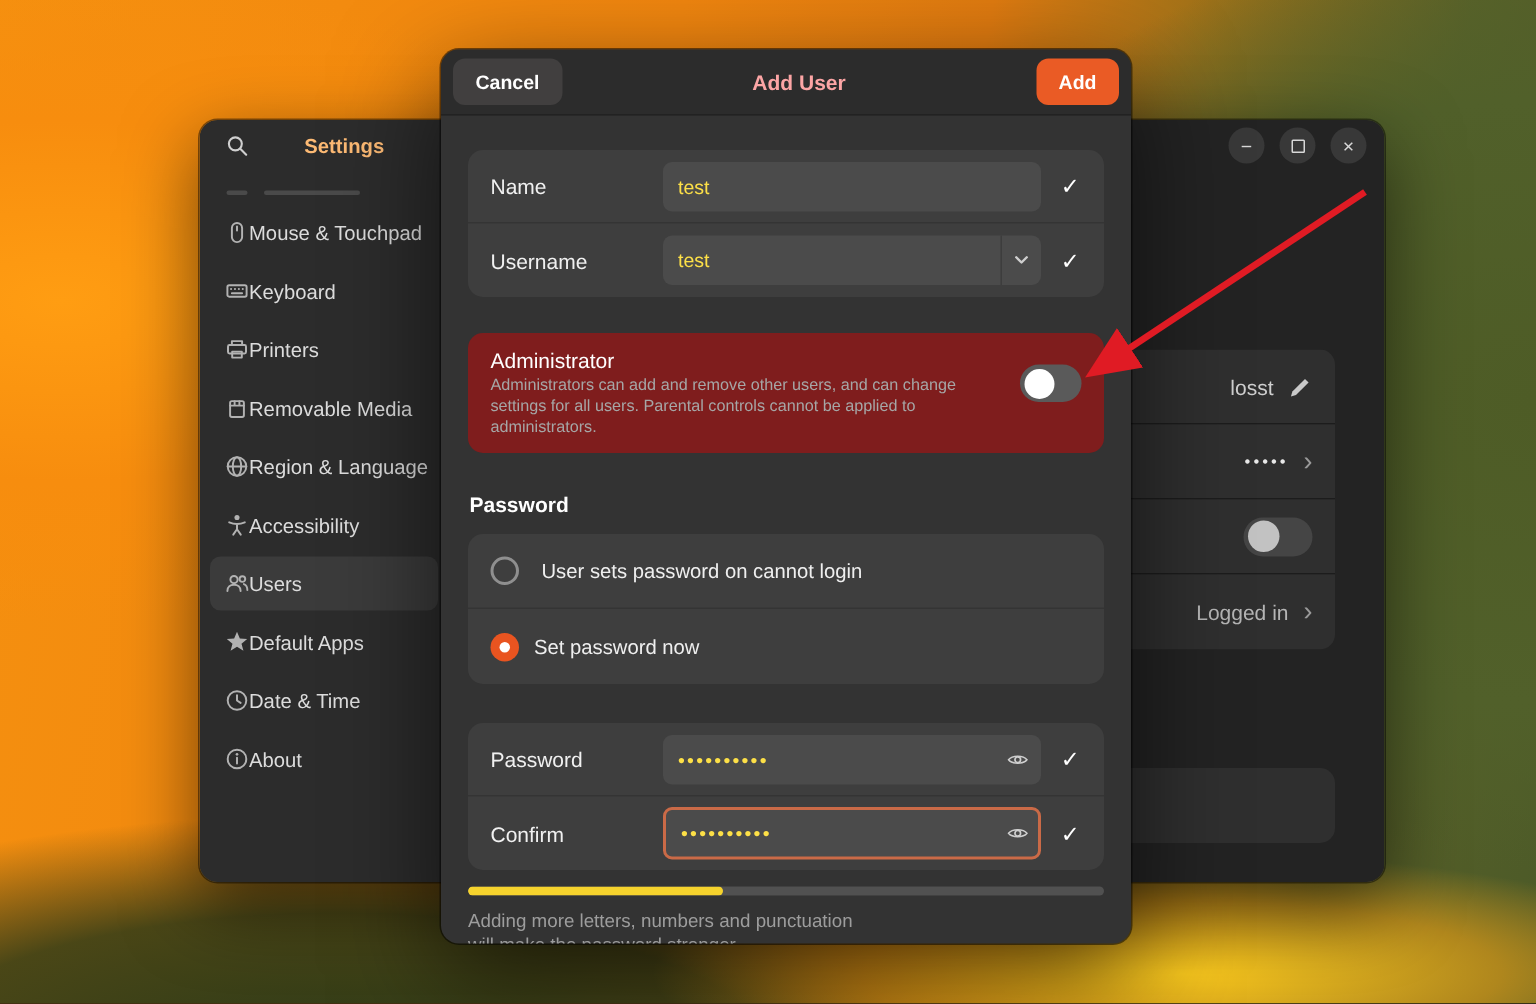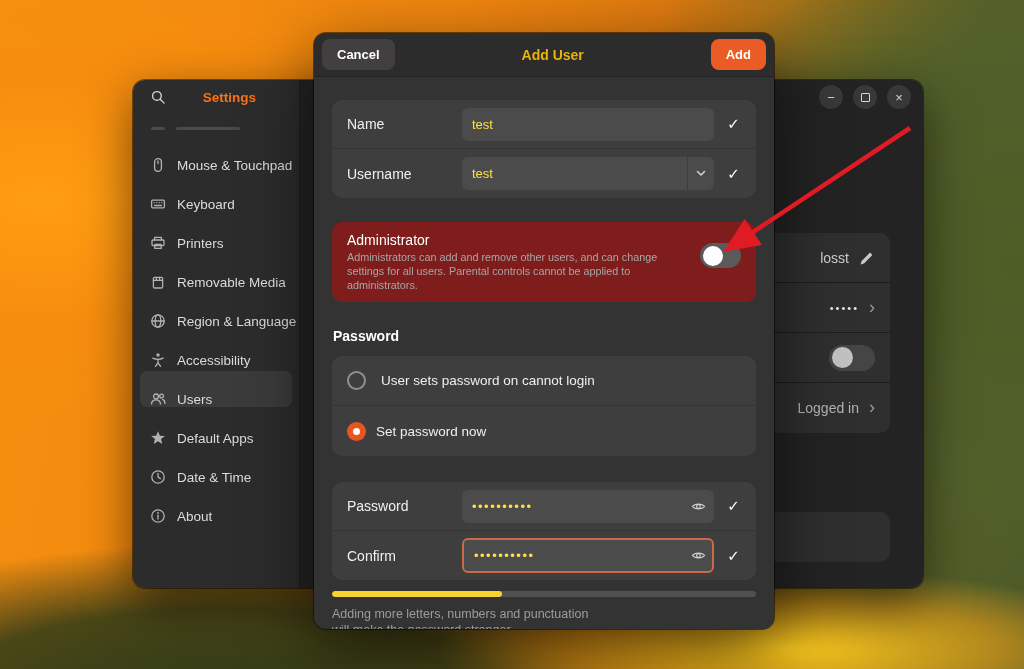--- a/index.html
+++ b/index.html
@@ -18,26 +18,26 @@
       radial-gradient(70% 35% at 22% 105%, #2c3a18 0%, rgba(44,58,24,.85) 40%, rgba(44,58,24,0) 68%),
       linear-gradient(100deg, #f5900f 0%, #f1860f 40%, #e07b10 58%, #97701a 72%, #596128 86%, #4c5a28 100%);
   }
   
   .settings-window { position:absolute; left:133px; top:80px; width:790px; height:508px;
     border-radius:12px; overflow:hidden; display:flex;
     box-shadow:0 16px 50px rgba(0,0,0,.55), 0 0 0 1px rgba(0,0,0,.45); }
   .sidebar { width:167px; background:#2c2c2c; border-right:1px solid #1e1e1e; display:flex; flex-direction:column; }
   .sidebar-header { height:34px; display:flex; align-items:center; padding:0 8px 0 13px; flex:none; }
   .search-btn { width:24px; height:24px; display:flex; align-items:center; justify-content:center; color:#cfcfcf; }
-  .sidebar-title { flex:1; text-align:center; font-weight:bold; font-size:13.5px; color:#f97316; padding-right:2px; }
+  .sidebar-title { flex:1; text-align:center; font-weight:bold; font-size:13.5px; color:#fdba74; padding-right:2px; }
   .sidebar-list { padding:3px 7px 0; }
   .partial-item { height:20px; position:relative; overflow:hidden; }
   .partial-item::after { content:""; position:absolute; left:36px; bottom:7px; width:64px; height:3px; border-radius:2px; background:#4a4a4a; }
   .partial-item::before { content:""; position:absolute; left:11px; bottom:7px; width:14px; height:3px; border-radius:2px; background:#4a4a4a; }
-  .side-item { height:36px; border-radius:7px; display:flex; align-items:flex-end; gap:11px; padding:0 6px 0 9px;
+  .side-item { height:36px; border-radius:7px; display:flex; align-items:center; padding:0 6px 0 9px;
     color:#dcdcdc; font-size:13.5px; margin-bottom:3px; white-space:nowrap; }
   .side-item.selected { background:#3b3b3b; }
   .side-item.group-end { margin-bottom:14px; }
   .side-item .ic { width:17px; height:17px; color:#b2b2b2; display:flex; align-items:center; justify-content:center; flex:none; }
   .side-item .ic svg { width:16px; height:16px; }
   
   .main { flex:1; background:#232323; position:relative; }
   .main-header { height:34px; display:flex; justify-content:flex-end; align-items:center; gap:10px; padding-right:12px; }
   .win-btn { width:24px; height:24px; border-radius:50%; background:#383838; color:#d8d8d8;
     display:flex; align-items:center; justify-content:center; font-size:13px; line-height:1; }
@@ -47,29 +47,29 @@
     gap:10px; padding-right:15px; border-bottom:1px solid #1c1c1c; font-size:14px; color:#cfcfcf; }
   .user-row:last-child { border-bottom:none; }
   .user-row .dots { font-size:11px; letter-spacing:2px; color:#e8e8e8; }
   .user-row .chev { color:#9a9a9a; font-size:18px; line-height:1; padding-bottom:2px; }
   .user-row .muted { color:#b5b5b5; }
   .user-row .ic { width:16px; height:16px; color:#c9c9c9; display:flex; }
   .bottom-row { position:absolute; top:432px; right:33px; width:330px; height:50px; background:#2f2f2f; border-radius:10px; }
   .toggle { width:46px; height:26px; border-radius:13px; background:#454545; position:relative; flex:none; }
   .toggle .knob { position:absolute; top:2.5px; left:3px; width:21px; height:21px; border-radius:50%; background:#c2c2c2; }
   
-  .dialog { position:absolute; left:314px; top:33px; width:460px; height:596px; border-radius:12px;
+  .dialog { position:absolute; left:294px; top:33px; width:460px; height:596px; border-radius:12px;
     background:#333333; overflow:hidden; z-index:5;
     box-shadow:0 22px 70px rgba(0,0,0,.6), 0 0 0 1px rgba(0,0,0,.5); }
   .dialog-header { height:44px; background:#2c2c2c; display:flex; align-items:center; padding:0 8px;
     border-bottom:1px solid #222; }
   .btn { border:none; font-family:inherit; font-weight:bold; font-size:13px; border-radius:8px; padding:8px 15px; color:#fff; }
   .btn-cancel { background:#413f3f; }
   .btn-add { background:#ea5b25; }
-  .dialog-title { flex:1; text-align:center; font-weight:bold; font-size:14px; color:#eab308; }
+  .dialog-title { flex:1; text-align:center; font-weight:bold; font-size:14px; color:#fca5a5; }
   .dialog-body { padding:0 18px; }
   .group { background:#3e3e3e; border-radius:10px; overflow:hidden; }
   .g-fields { margin-top:23px; }
   .field-row { height:49px; display:flex; align-items:center; padding:0 15px; gap:12px; border-bottom:1px solid #343434; }
   .field-row:last-child { border-bottom:none; }
   .field-label { flex:1; font-size:14px; color:#f0f0f0; }
   .entry { width:252px; height:33px; background:#4b4b4b; border:none; border-radius:6px; color:#fde047;
     font-size:13px; padding:0 10px; font-family:inherit; outline:none; flex:none; }
   .combo { width:252px; height:33px; background:#4b4b4b; border-radius:6px; display:flex; align-items:center; flex:none; }
   .combo .entry { flex:1; width:auto; background:transparent; }

